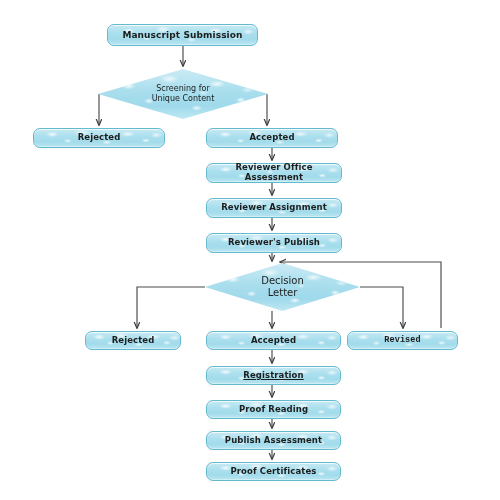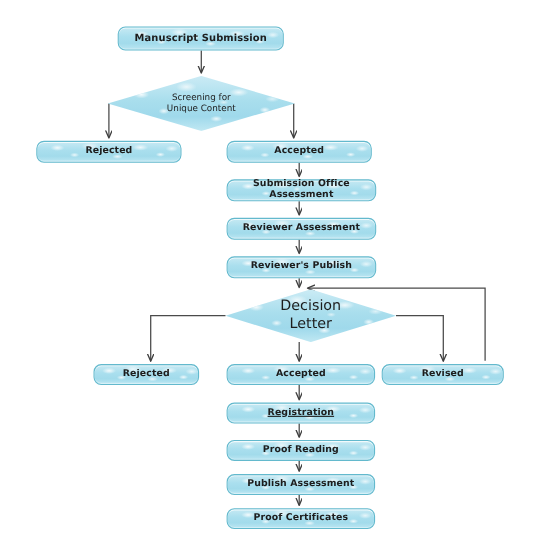--- a/index.html
+++ b/index.html
@@ -131,40 +131,40 @@
         <div class="diamond-label" style="font-size: 8px;">Screening for
 Unique Content</div>
       </div>
       <div class="node box" style="left: 33px; top: 128px; width: 132px; height: 20px; font-size: 8.5px;">
         <span>Rejected</span>
       </div>
       <div class="node box" style="left: 206px; top: 128px; width: 132px; height: 20px; font-size: 8.5px;">
         <span>Accepted</span>
       </div>
       <div class="node box" style="left: 206px; top: 163px; width: 136px; height: 20px; font-size: 8.5px;">
-        <span>Submission Office Assessment</span>
+        <span>Reviewer Office Assessment</span>
       </div>
       <div class="node box" style="left: 206px; top: 198px; width: 136px; height: 20px; font-size: 8.5px;">
-        <span>Reviewer Assessment</span>
+        <span>Reviewer Assignment</span>
       </div>
       <div class="node box" style="left: 206px; top: 233px; width: 136px; height: 20px; font-size: 8.5px;">
         <span>Reviewer's Publish</span>
       </div>
       <div class="diamond-wrap" style="left: 205px; top: 263px; width: 155px; height: 48px;">
         <div class="diamond-shape"></div>
-        <div class="diamond-label" style="font-size: 13px;">Decision
+        <div class="diamond-label" style="font-size: 10px;">Decision
 Letter</div>
       </div>
       <div class="node box" style="left: 85px; top: 331px; width: 96px; height: 19px; font-size: 8.5px;">
         <span>Rejected</span>
       </div>
       <div class="node box" style="left: 206px; top: 331px; width: 135px; height: 19px; font-size: 8.5px;">
         <span>Accepted</span>
       </div>
-      <div class="node box" style="left: 347px; top: 331px; width: 111px; height: 19px; font-size: 8.5px;">
+      <div class="node box" style="left: 347px; top: 331px; width: 111px; height: 19px; font-size: 8.5px; font-family: Liberation Mono, monospace;">
         <span>Revised</span>
       </div>
       <div class="node box" style="left: 206px; top: 366px; width: 135px; height: 19px; font-size: 8.5px; text-decoration: underline;">
         <span>Registration</span>
       </div>
       <div class="node box" style="left: 206px; top: 400px; width: 135px; height: 19px; font-size: 8.5px;">
         <span>Proof Reading</span>
       </div>
       <div class="node box" style="left: 206px; top: 431px; width: 135px; height: 19px; font-size: 8.5px;">
         <span>Publish Assessment</span>

